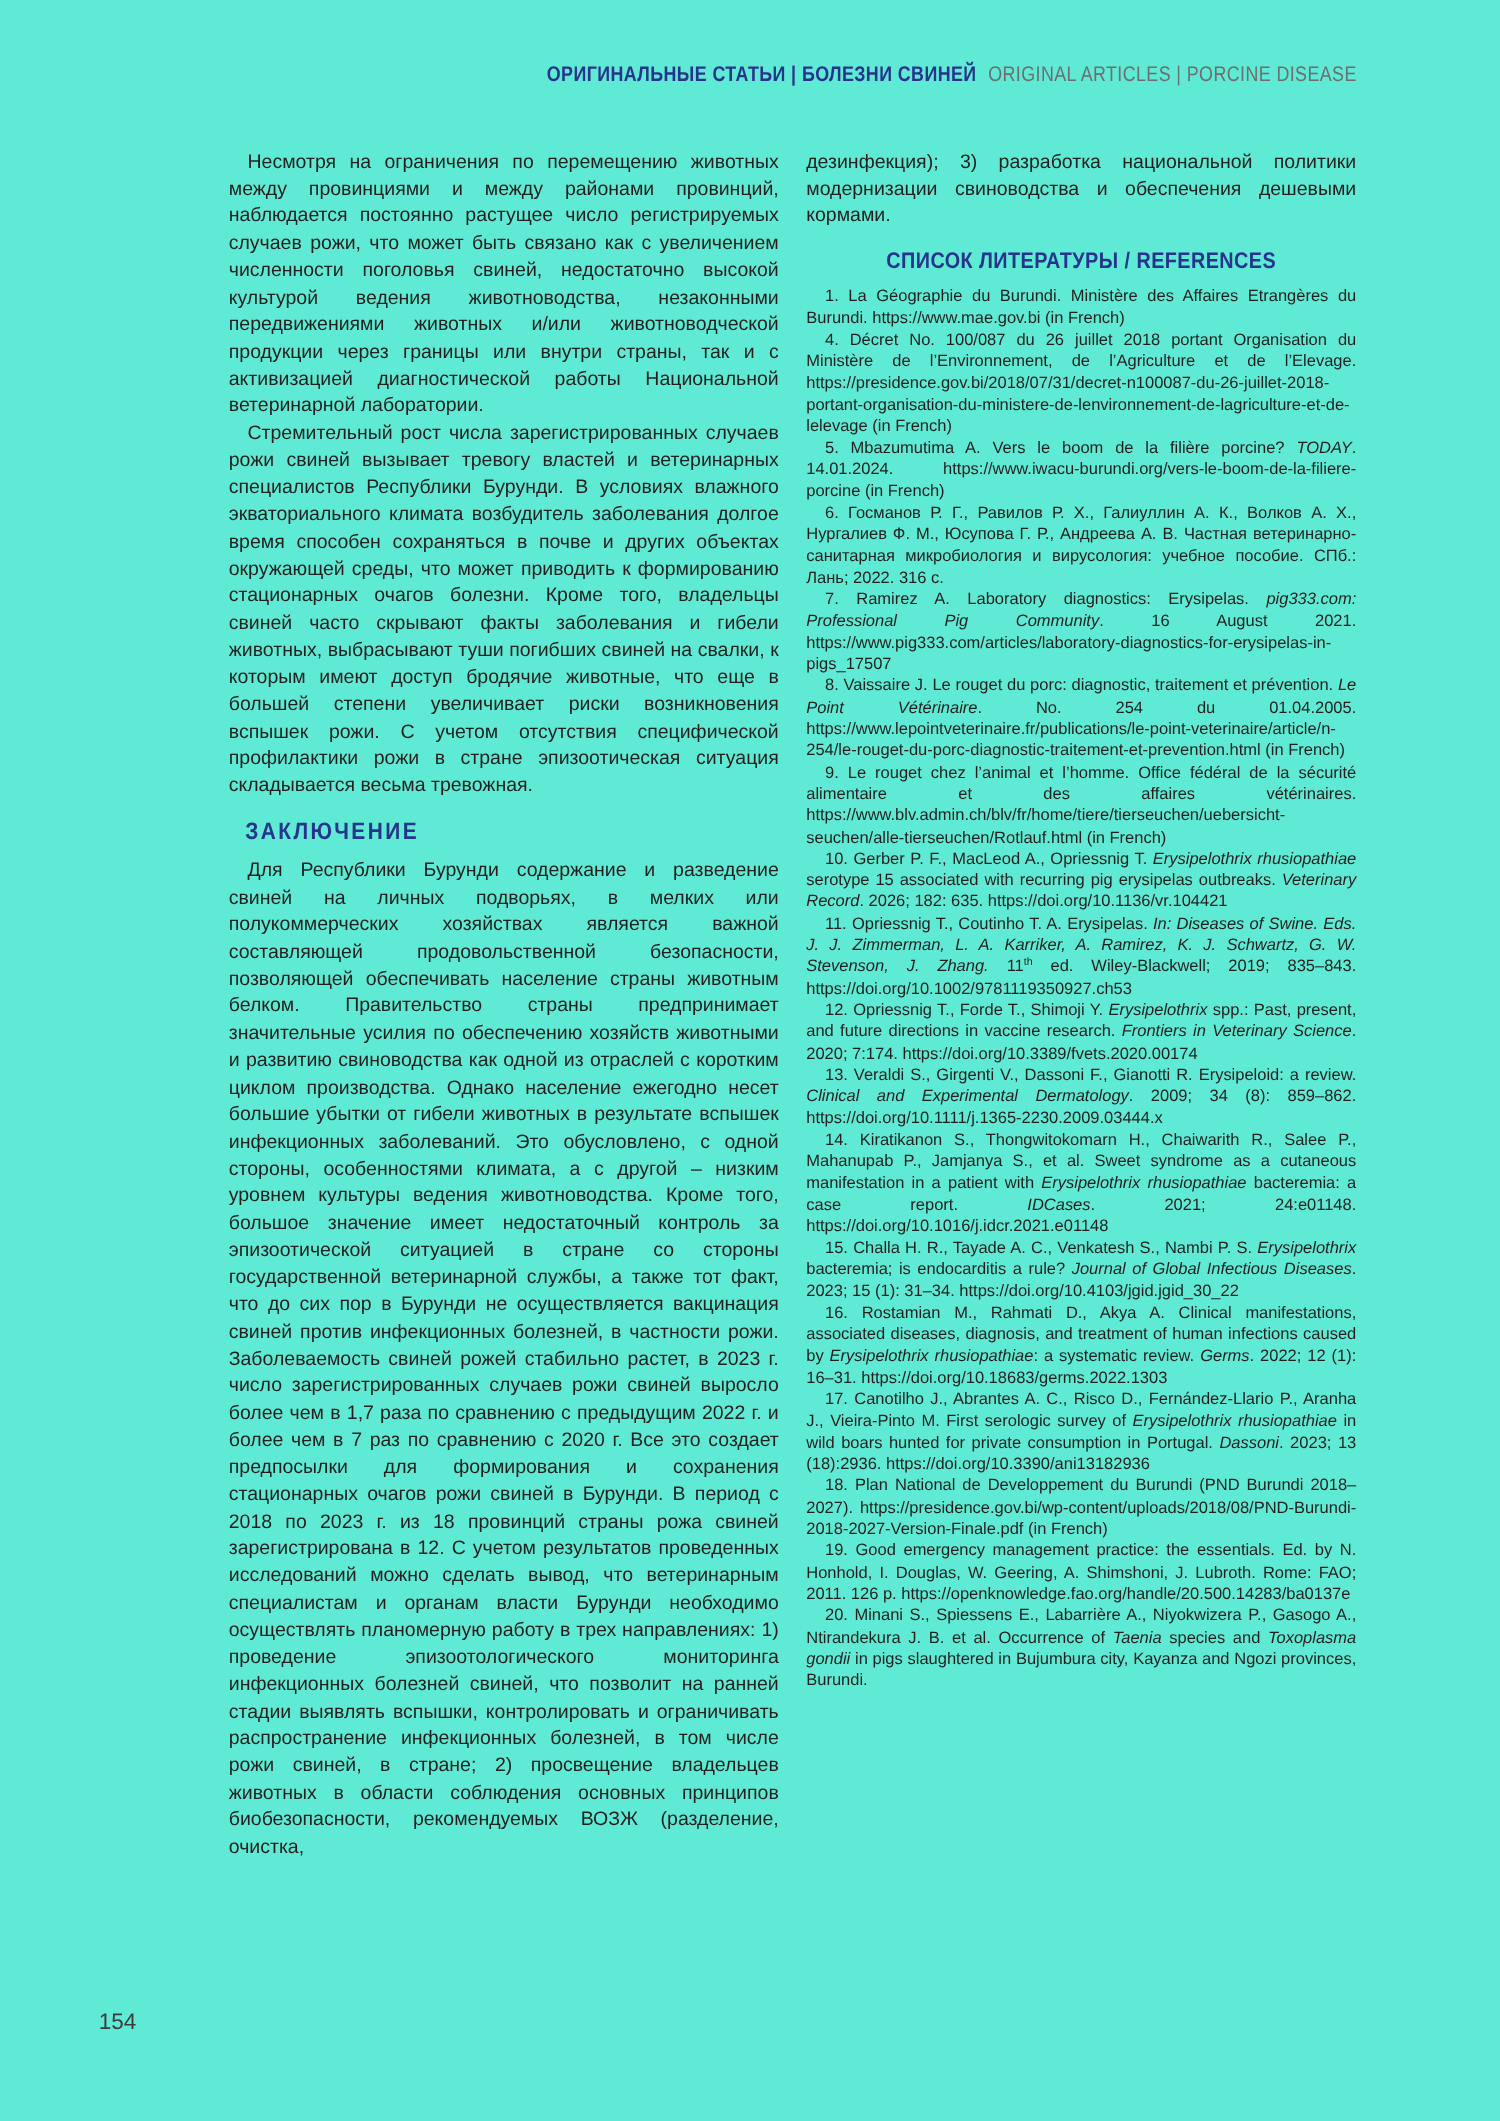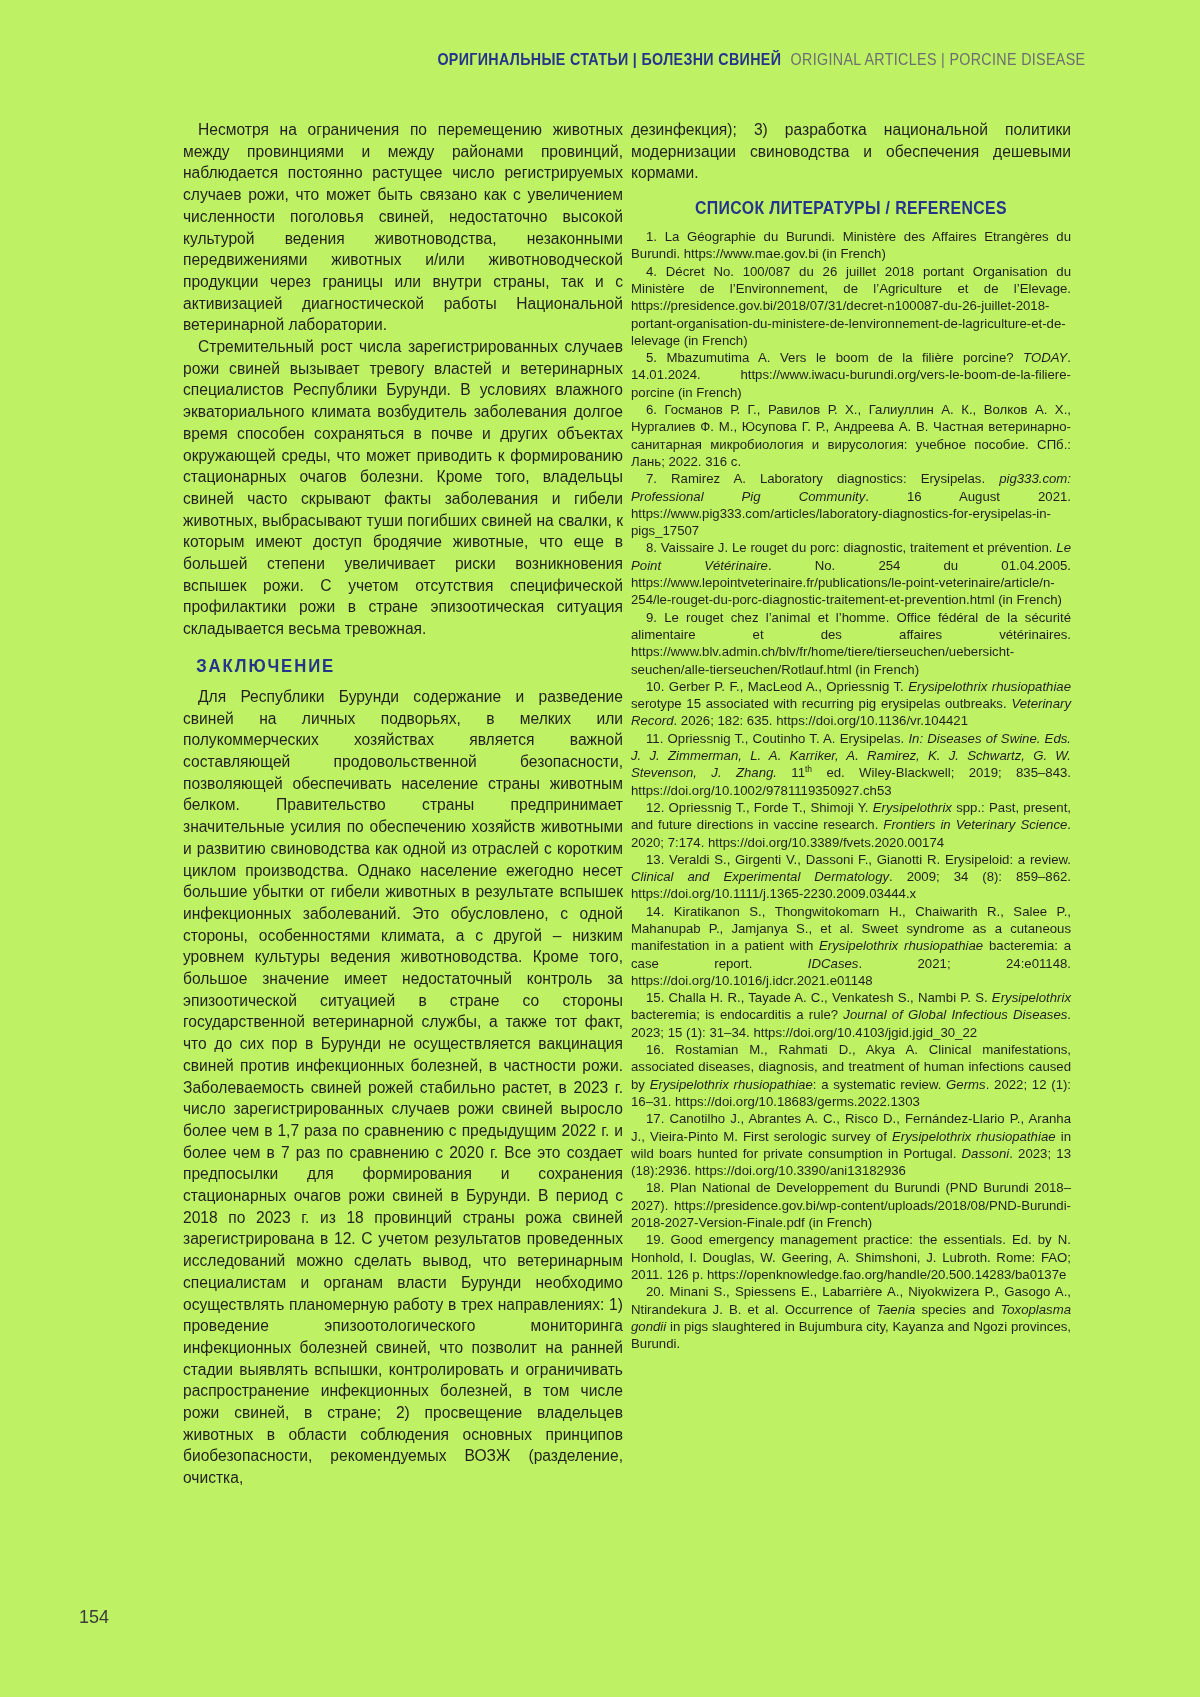--- a/index.html
+++ b/index.html
@@ -1,32 +1,32 @@
 <!DOCTYPE html>
 <html lang="ru"><head>
 <meta charset="utf-8">
 <style>
   html,body { margin:0; padding:0; background:#e8e8e8; }
   .page {
     position:relative;
     width:1200px; height:1697px;
     margin:0 auto;
-    background:#bef264;
+    background:#5eead4;
     font-family:"Liberation Sans", sans-serif;
     overflow:hidden;
   }
 
   
   .running-head { position:absolute; top:50px; right:115px; white-space:nowrap; }
   .rh-inner { display:inline-block; transform:scaleX(0.84); transform-origin:100% 50%; font-size:17px; letter-spacing:0.4px; }
   .rh-ru { color:#27348b; font-weight:700; }
   .rh-en { color:#6d6e71; font-weight:400; margin-left:6px; }
 
   
-  .columns { position:absolute; left:183px; top:119px; width:902px; display:flex; gap:8px; }
+  .columns { position:absolute; left:183px; top:119px; width:902px; display:flex; gap:22px; }
   .col { width:440px; }
 
   .body-text {
     margin:0; font-size:15.6px; line-height:21.7px;
     text-align:justify; color:#221f1f;
     hyphens:auto; -webkit-hyphens:auto;
   }
   .indent { text-indent:15px; }
 
   .section-heading {

